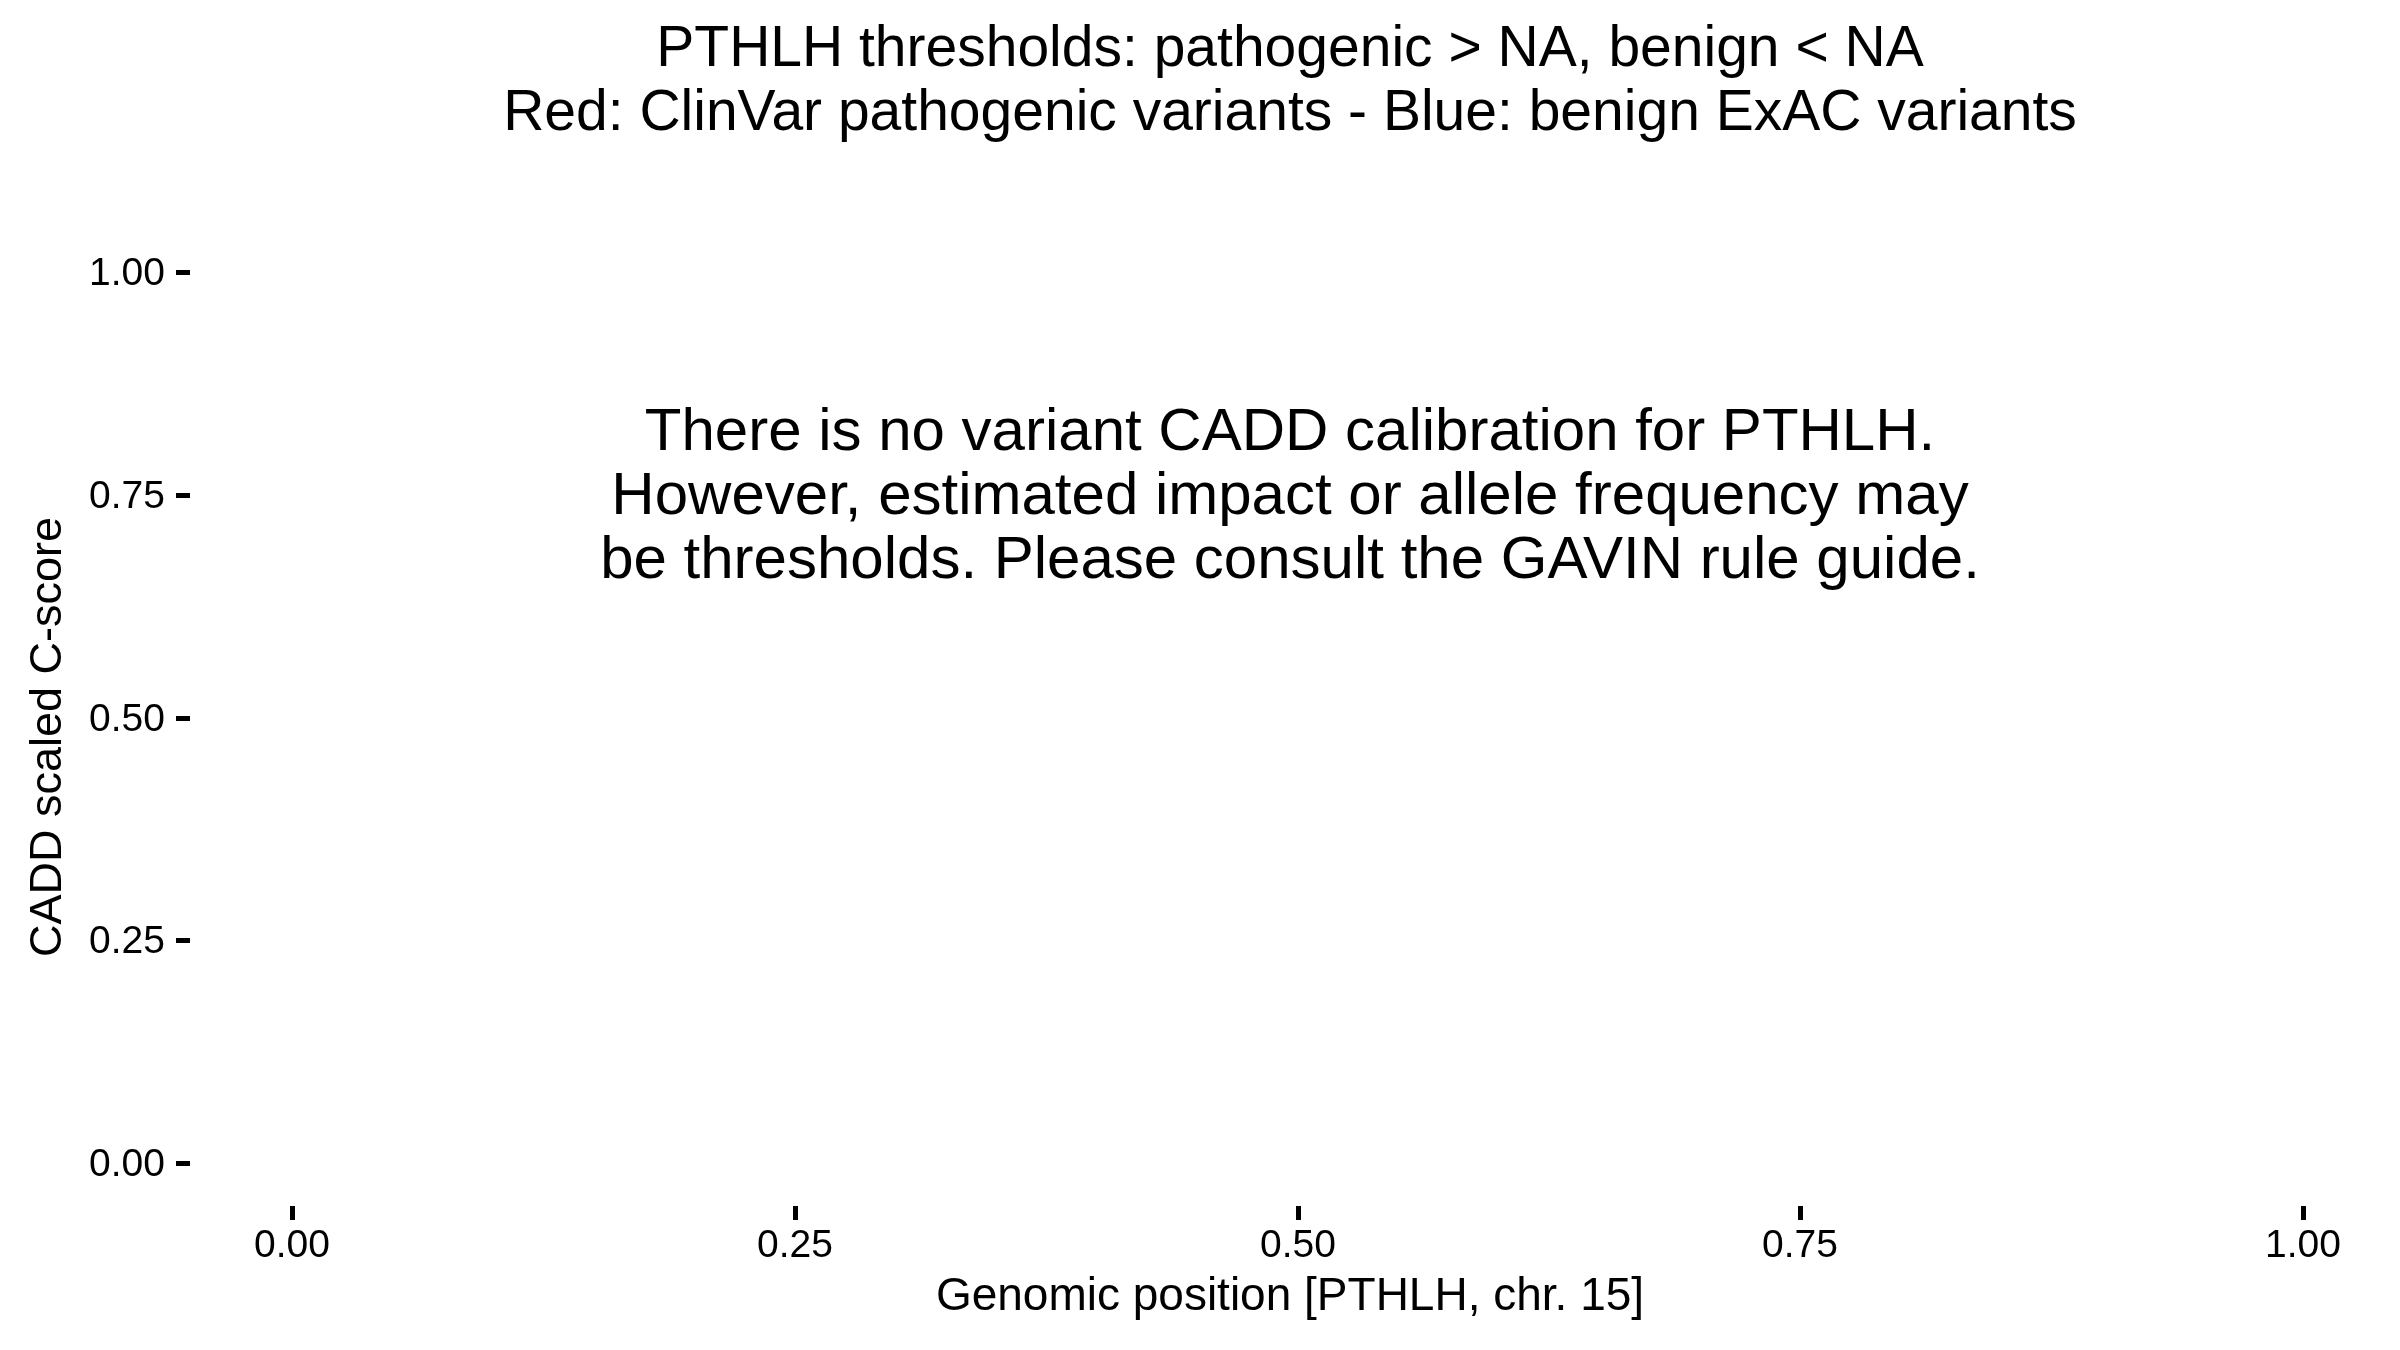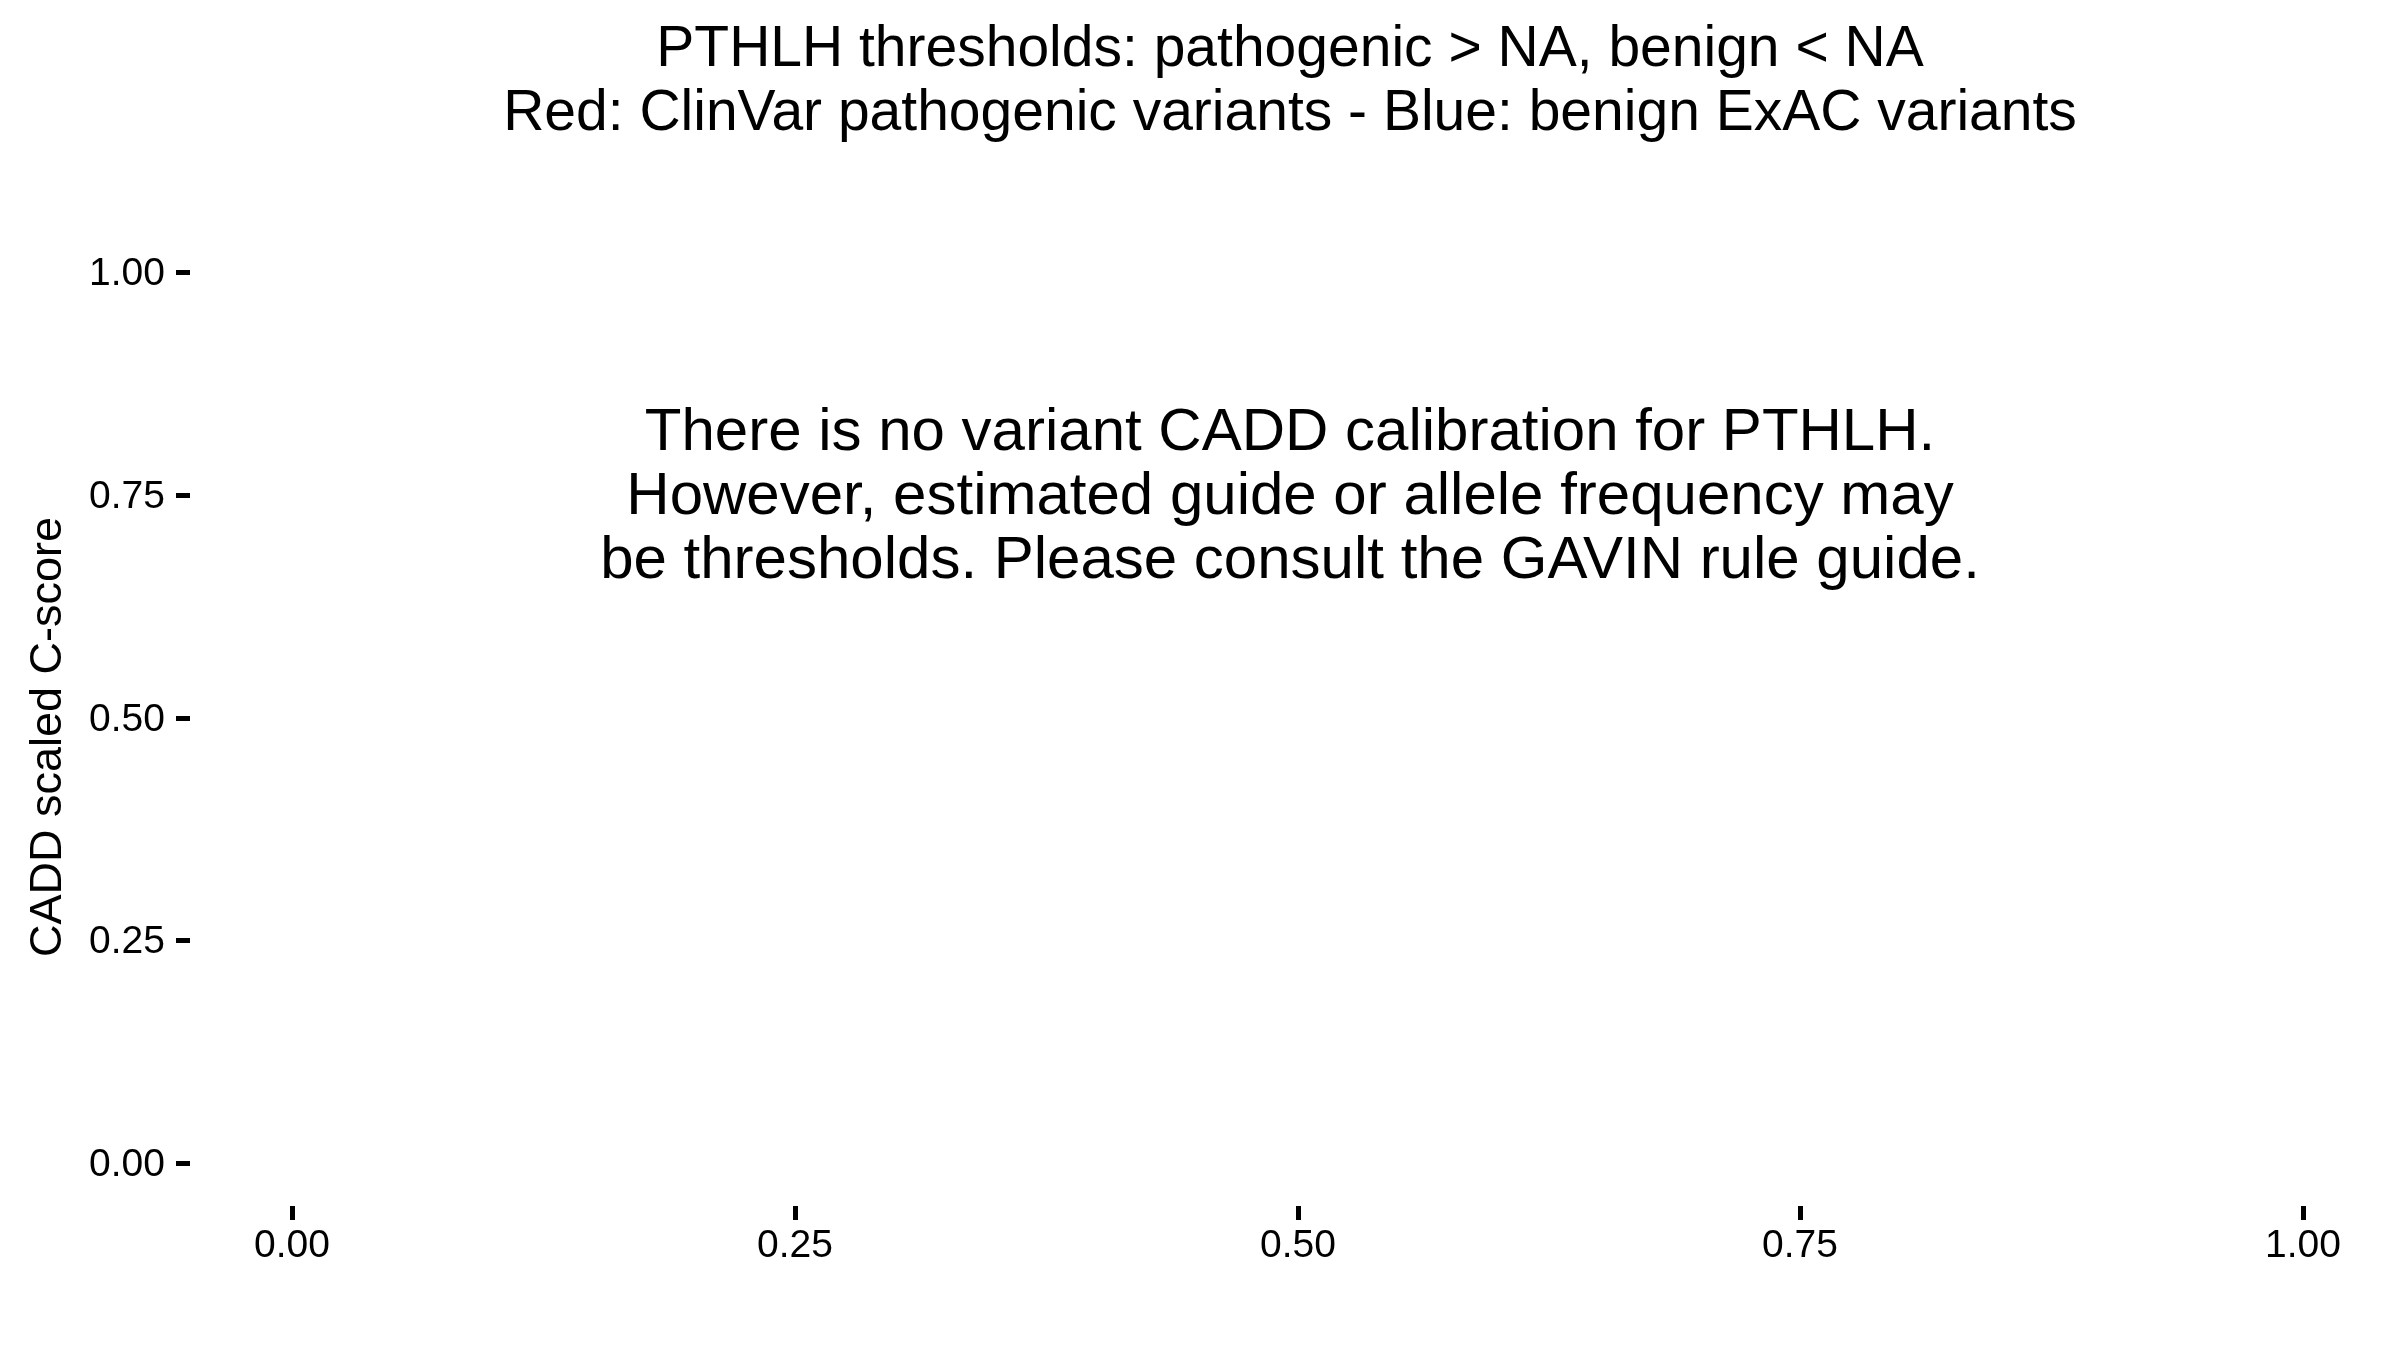--- a/index.html
+++ b/index.html
@@ -106,21 +106,21 @@
 
   <div class="chart-title">
     <div>PTHLH thresholds: pathogenic &gt; NA, benign &lt; NA</div>
     <div>Red: ClinVar pathogenic variants - Blue: benign ExAC variants</div>
   </div>
 
   <div class="plot-area"></div>
 
   <div class="annotation">
     <div>There is no variant CADD calibration for PTHLH.</div>
-    <div>However, estimated guide or allele frequency may</div>
+    <div>However, estimated impact or allele frequency may</div>
     <div>be thresholds. Please consult the GAVIN rule guide.</div>
   </div>
 
   <div class="y-axis-title">CADD scaled C-score</div>
 
   <div class="y-tick-label" style="top:250px">1.00</div>
   <div class="y-tick-label" style="top:473px">0.75</div>
   <div class="y-tick-label" style="top:696px">0.50</div>
   <div class="y-tick-label" style="top:918px">0.25</div>
   <div class="y-tick-label" style="top:1141px">0.00</div>
@@ -136,14 +136,15 @@
   <div class="x-tick-mark" style="left:1296px"></div>
   <div class="x-tick-mark" style="left:1798px"></div>
   <div class="x-tick-mark" style="left:2301px"></div>
 
   <div class="x-tick-label" style="left:207px">0.00</div>
   <div class="x-tick-label" style="left:710px">0.25</div>
   <div class="x-tick-label" style="left:1213px">0.50</div>
   <div class="x-tick-label" style="left:1715px">0.75</div>
   <div class="x-tick-label" style="left:2218px">1.00</div>
 
+  <div class="x-axis-title">Genomic position [PTHLH, chr. 15]</div>
 
 </div>
 
 </body></html>

